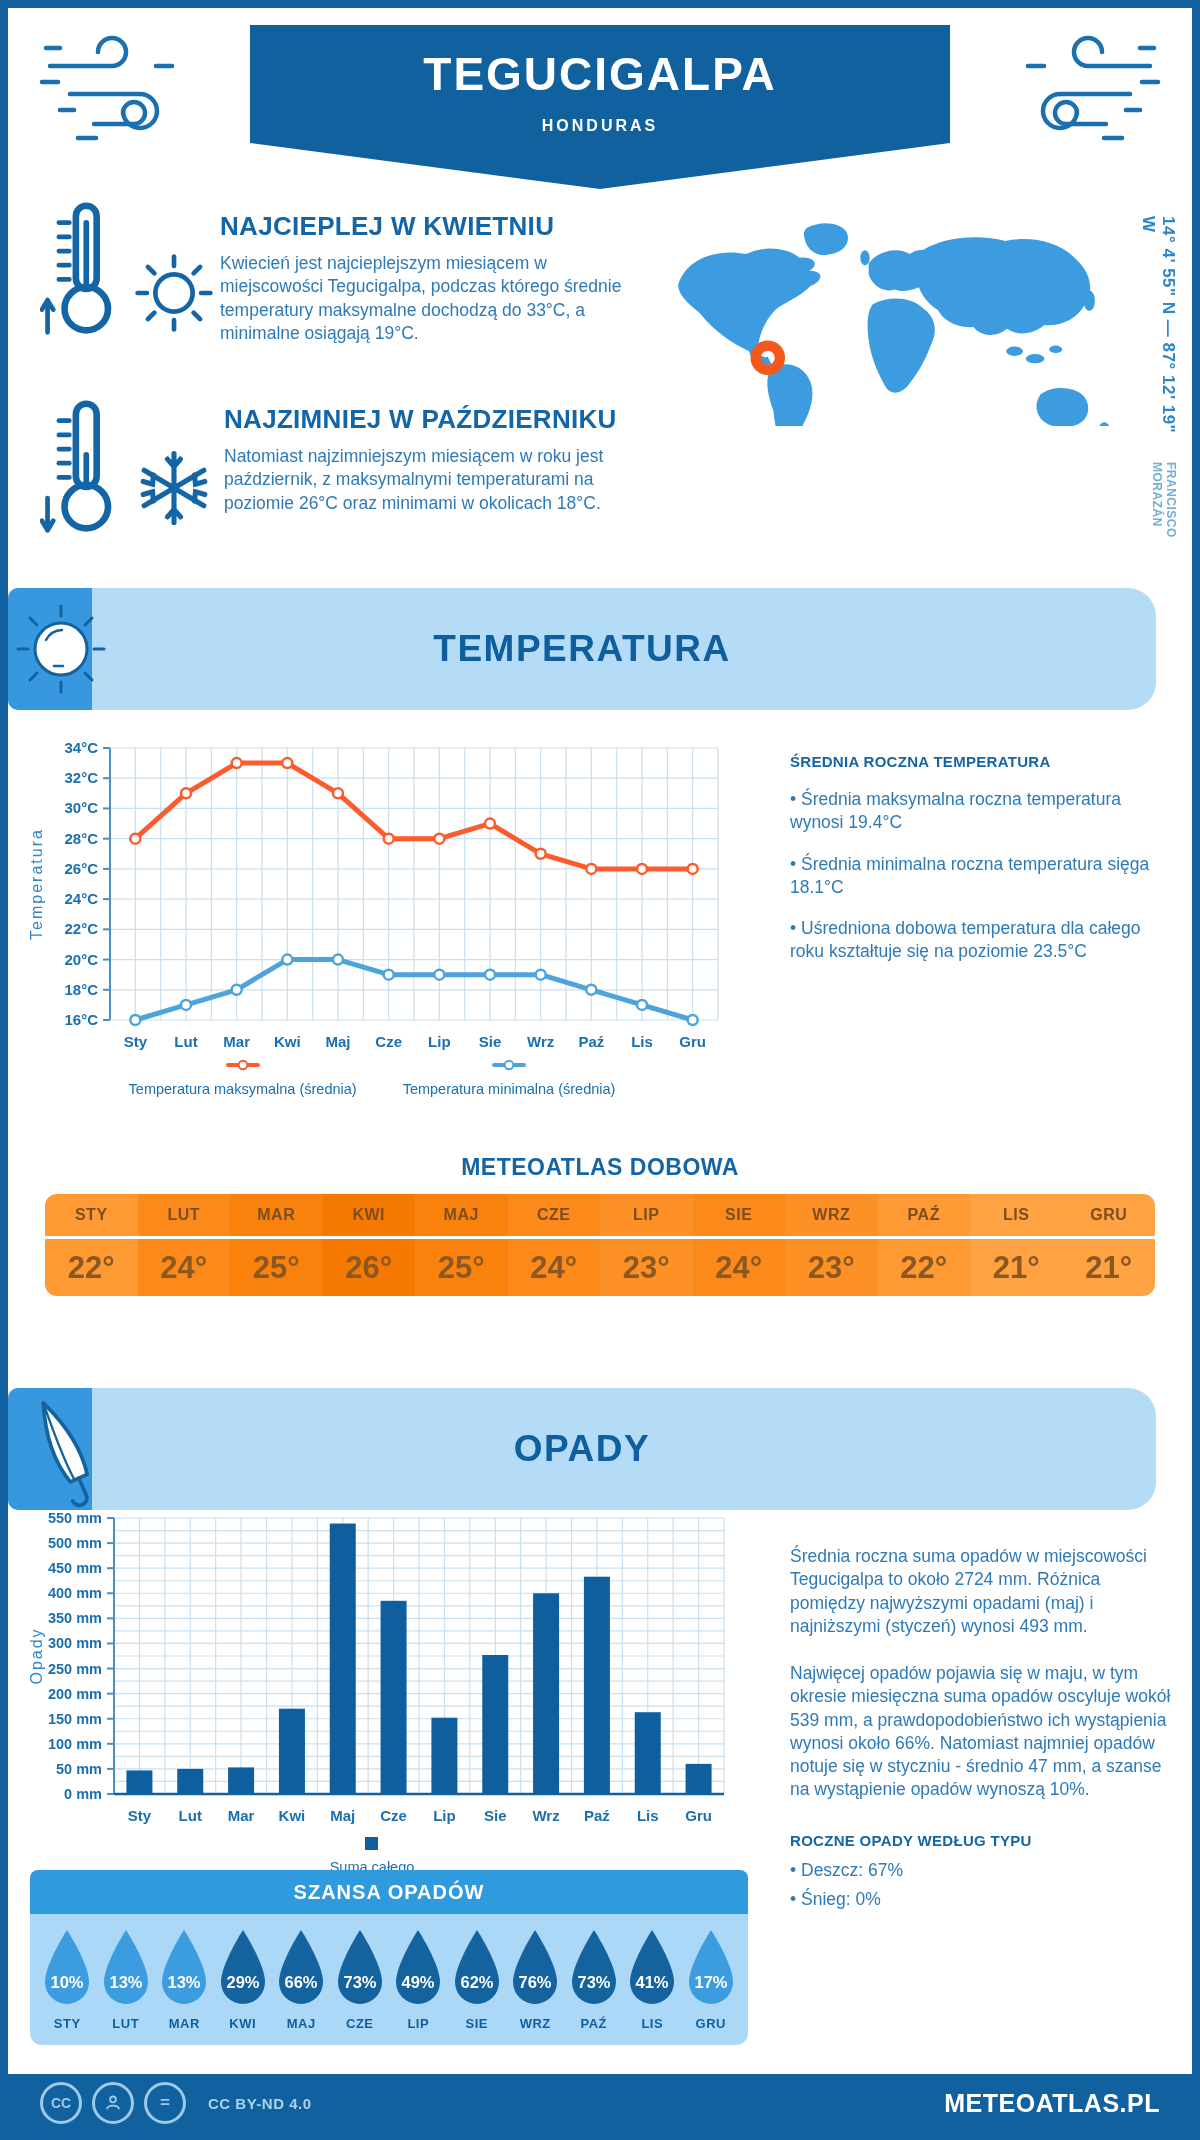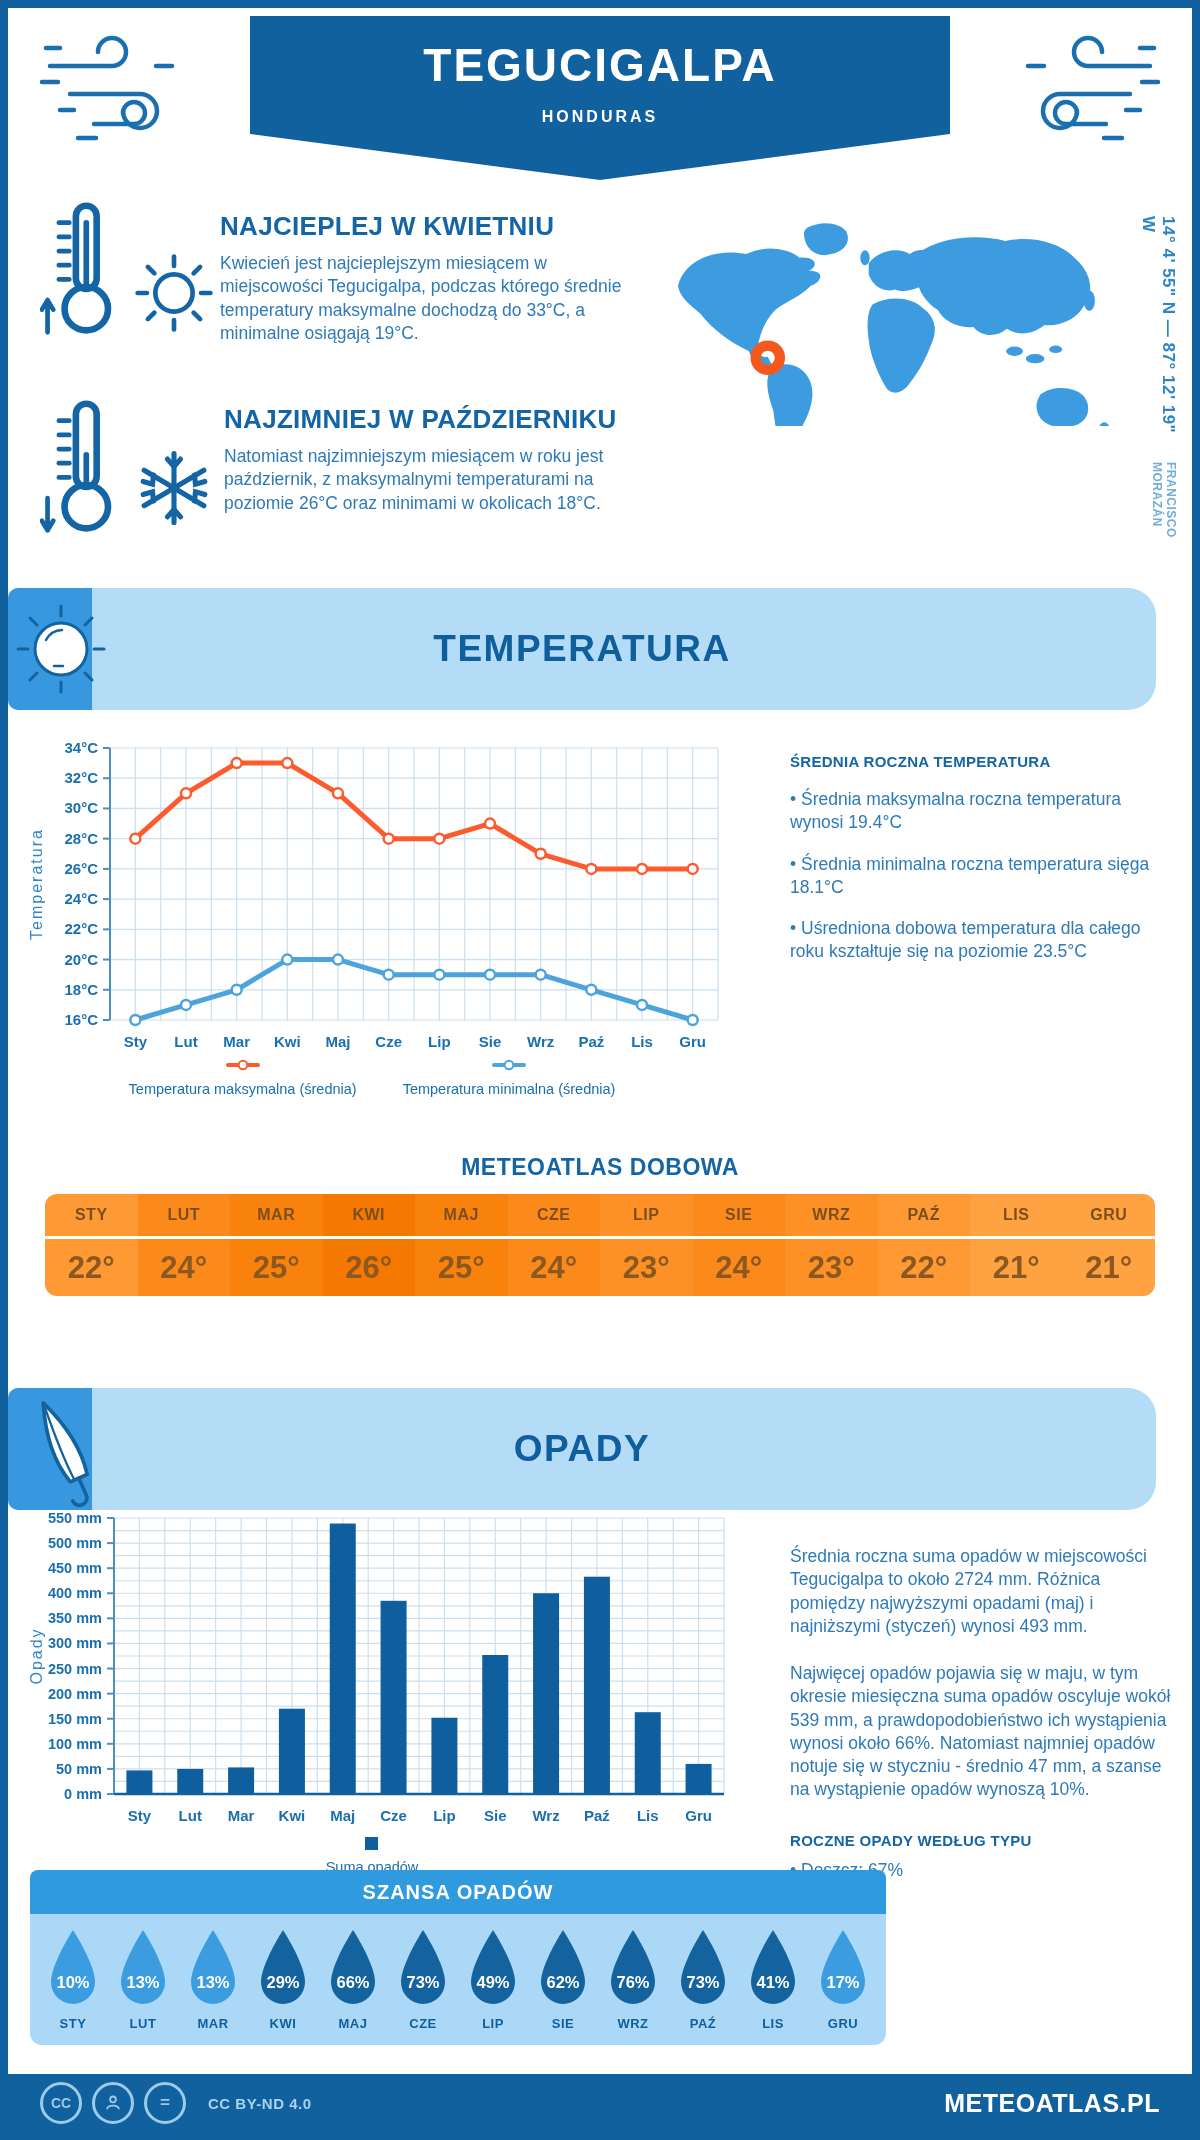--- a/index.html
+++ b/index.html
@@ -4,21 +4,21 @@
 <style>
   html,body{margin:0;padding:0;background:#ffffff;}
   .page{
     position:relative;width:1200px;height:2140px;box-sizing:border-box;
     border:8px solid #11619f;background:#fff;overflow:hidden;
     font-family:"Liberation Sans",sans-serif;
   }
   svg{display:block}
 
   
-  .hdr{position:absolute;left:242px;top:8px;width:700px;height:164px;}
+  .hdr{position:absolute;left:242px;top:17px;width:700px;height:164px;}
   .hdr svg{position:absolute;left:0;top:0;}
   .hdr-title{position:absolute;left:0;top:22px;width:100%;text-align:center;
     color:#fff;font-size:46px;font-weight:800;letter-spacing:2px;}
   .hdr-sub{position:absolute;left:0;top:92px;width:100%;text-align:center;
     color:#fff;font-size:16px;font-weight:600;letter-spacing:3px;}
   .wind{position:absolute;top:12px;width:205px;height:130px;}
   .wind-l{left:28px;}
   .wind-r{right:28px;transform:scaleX(-1);}
 
   
@@ -57,21 +57,21 @@
     color:#1465a5;font-size:23px;font-weight:800;letter-spacing:.5px;}
   .daily-table{position:absolute;left:37px;top:1186px;width:1110px;height:102px;
     display:flex;border-radius:12px;overflow:hidden;}
   .cell{flex:1;display:flex;flex-direction:column;}
   .cell .m{height:42px;display:flex;align-items:center;justify-content:center;
     font-size:16px;font-weight:700;color:#7c4e1e;border-bottom:3px solid #fff;letter-spacing:.5px;}
   .cell .v{flex:1;display:flex;align-items:center;justify-content:center;
     font-size:31px;font-weight:800;color:#8a5820;}
 
   
-  .chance{position:absolute;left:22px;top:1862px;width:856px;}
+  .chance{position:absolute;left:22px;top:1862px;width:718px;}
   .chance-h{height:44px;background:#2f9ade;border-radius:8px 8px 0 0;
     display:flex;align-items:center;justify-content:center;
     color:#fff;font-size:20px;font-weight:800;letter-spacing:1px;}
   .chance-body{background:#aad8f6;border-radius:0 0 12px 12px;
     display:flex;justify-content:space-around;padding:14px 8px 14px 8px;}
   .dropWrap{display:flex;flex-direction:column;align-items:center;width:55px;}
   .drop-month{margin-top:8px;font-size:13px;font-weight:800;color:#0f5f9e;letter-spacing:.5px;}
 
   
   .footer{position:absolute;left:0;right:0;bottom:0;height:58px;background:#11619f;
@@ -516,21 +516,21 @@
         <text x="574.9166666666667" y="317" text-anchor="middle" fill="#1a6fb0" font-size="15" font-weight="700">Paź</text>
         <text x="625.75" y="317" text-anchor="middle" fill="#1a6fb0" font-size="15" font-weight="700">Lis</text>
         <text x="676.5833333333334" y="317" text-anchor="middle" fill="#1a6fb0" font-size="15" font-weight="700">Gru</text>
         <text x="20" y="152" fill="#2e86c8" font-size="16" letter-spacing="2" text-anchor="middle" transform="rotate(-90 20 152)">Opady</text>
       </svg>
       <div class="legend">
         <div class="legend-item">
           <svg width="34" height="14" viewBox="0 0 34 14">
             <rect x="10" y="1" width="13" height="13" fill="#0f5f9e"></rect>
           </svg>
-          <span>Suma opadów</span>
+          <span>Suma całego</span>
         </div>
       </div>
     </div>
 
   <div class="info" style="left:782px;top:1537px;">
     <p style="margin-top:0;">Średnia roczna suma opadów w miejscowości Tegucigalpa to około 2724 mm. Różnica pomiędzy najwyższymi opadami (maj) i najniższymi (styczeń) wynosi 493 mm.</p>
     <p style="margin-top:24px;">Najwięcej opadów pojawia się w maju, w tym okresie miesięczna suma opadów oscyluje wokół 539 mm, a prawdopodobieństwo ich wystąpienia wynosi około 66%. Natomiast najmniej opadów notuje się w styczniu - średnio 47 mm, a szanse na wystąpienie opadów wynoszą 10%.</p>
     <div class="info-h" style="margin-top:30px;">ROCZNE OPADY WEDŁUG TYPU</div>
     <p style="margin-top:10px;">• Deszcz: 67%</p>
     <p style="margin-top:6px;">• Śnieg: 0%</p>

